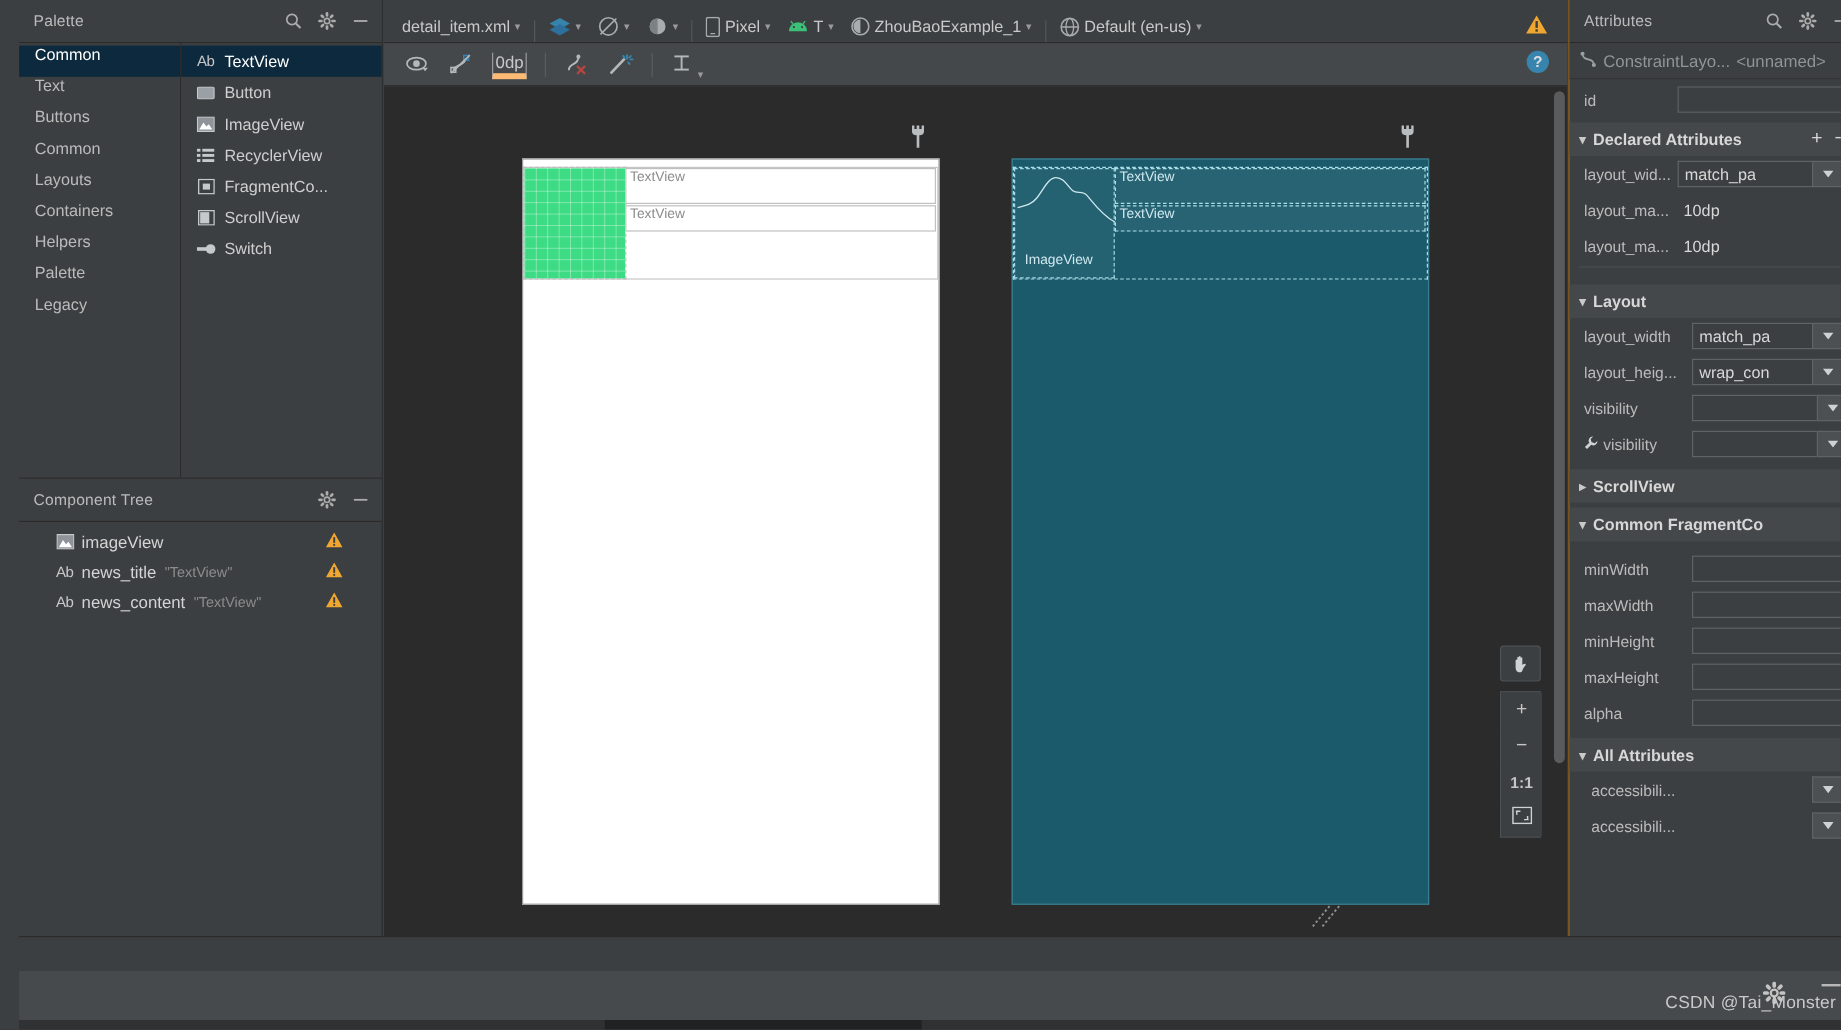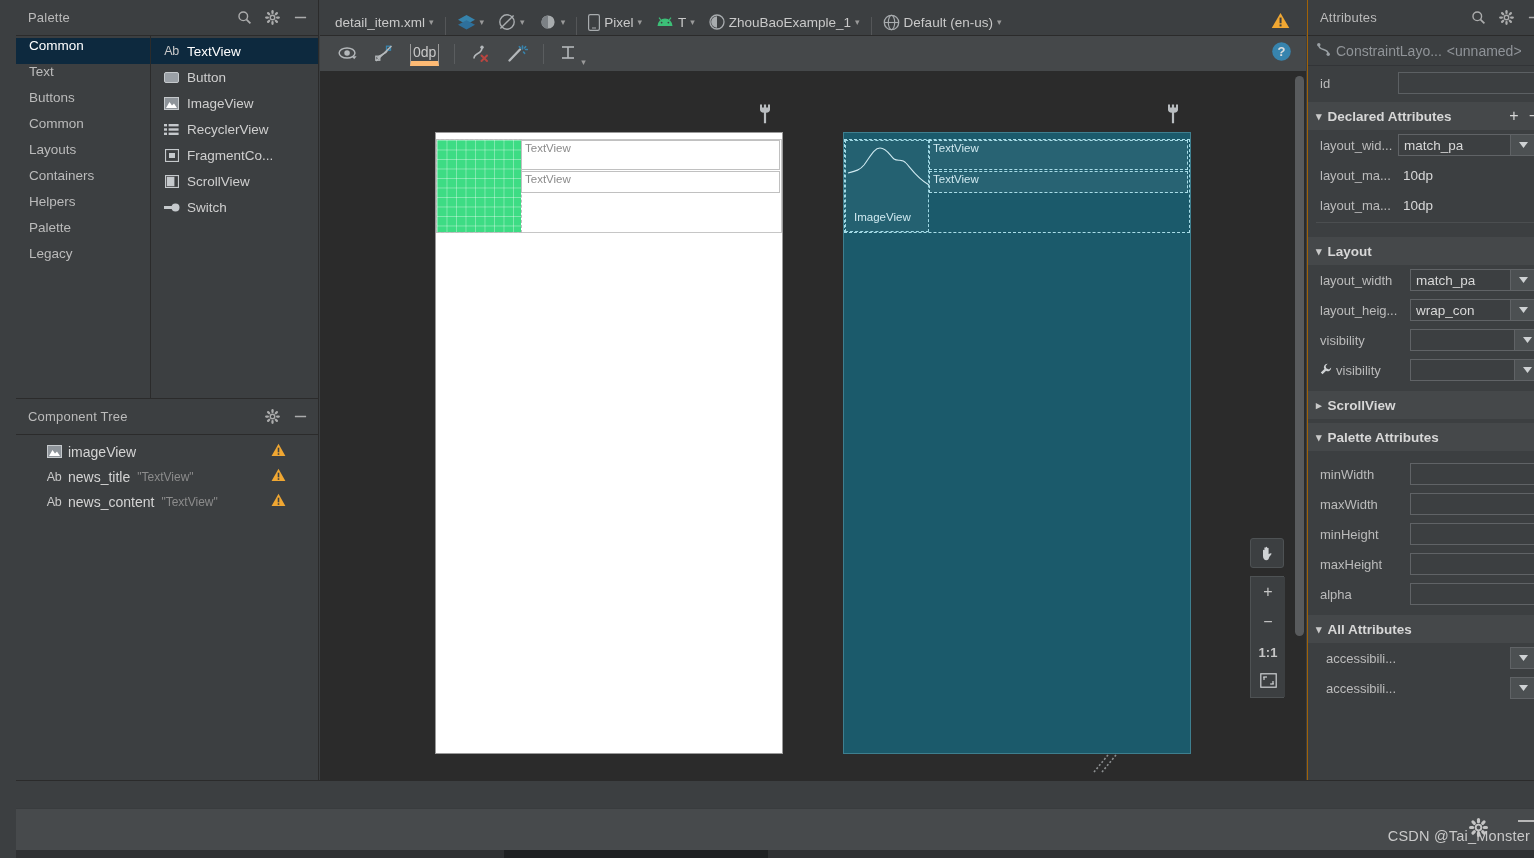--- a/index.html
+++ b/index.html
@@ -800,21 +800,21 @@
       </span>
     </div>
 
     <div class="section" style="margin-top:6px">
       <span class="sec-caret">▸</span>
       <span>ScrollView</span>
     </div>
 
     <div class="section" style="margin-top:4px">
       <span class="sec-caret">▾</span>
-      <span>Palette Attributes</span>
+      <span>Common FragmentCo</span>
     </div>
     <div class="arow wide" style="margin-top:8px">
       <span class="k">minWidth</span>
       <span class="field"></span>
       <span class="brk">[</span>
     </div>
     <div class="arow wide">
       <span class="k">maxWidth</span>
       <span class="field"></span>
       <span class="brk">[</span>

